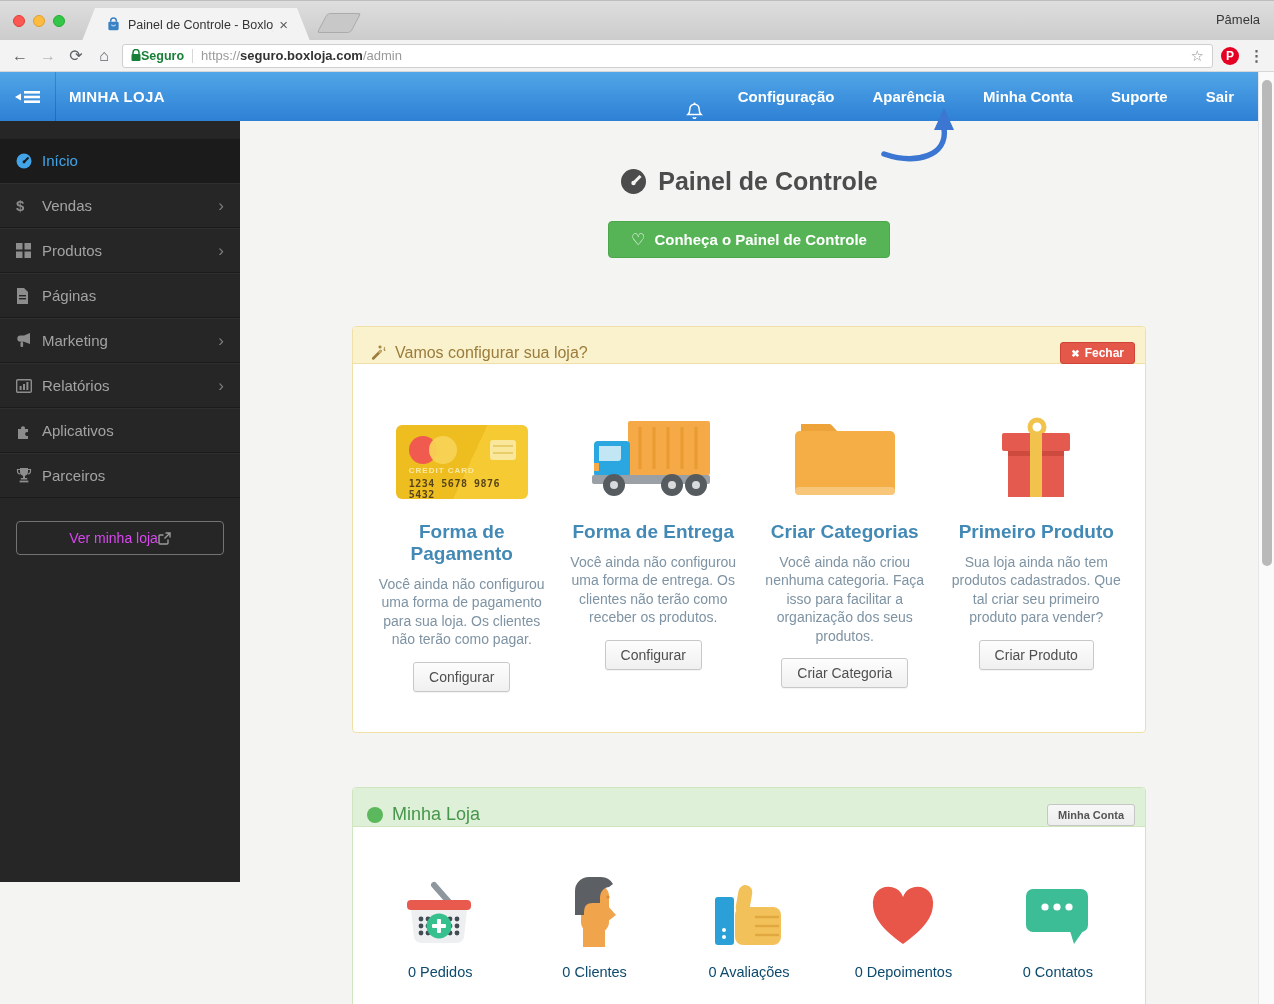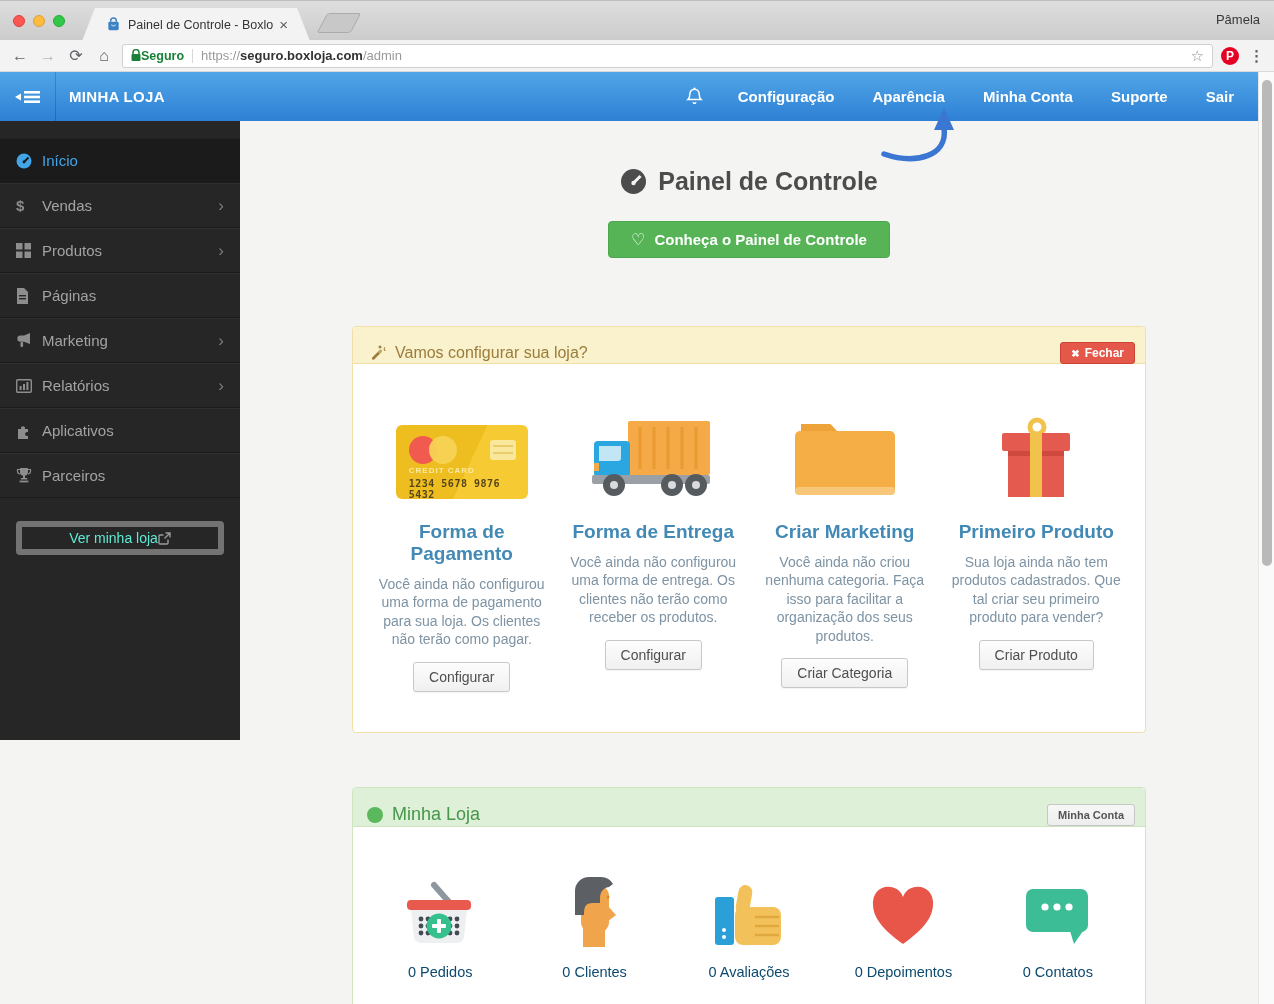--- a/index.html
+++ b/index.html
@@ -38,37 +38,37 @@
   .pinterest { width:18px; height:18px; border-radius:50%; background:#e60023; color:#fff;
     font-size:12px; font-weight:bold; text-align:center; line-height:18px; margin-right:10px; }
   .kebab { font-size:15px; color:#5f6368; letter-spacing:0; margin-right:10px; font-weight:bold; }
 
   
   .navbar { position:absolute; left:0; top:72px; width:1258px; height:49px;
     background:linear-gradient(#50a6e7,#2e80d5); display:flex; align-items:center; color:#fff; }
   .nav-toggle { width:56px; height:100%; display:flex; align-items:center; justify-content:center;
     border-right:1px solid rgba(0,0,0,0.18); }
   .store-name { font-size:15px; font-weight:bold; letter-spacing:0.3px; margin-left:13px; }
-  .nav-right { margin-left:auto; display:flex; align-items:center; height:100%; }
+  .nav-right { margin-left:auto; display:flex; align-items:flex-end; height:100%; }
   .nav-bell { padding:0 16px; display:flex; align-items:center; }
   .nav-item { padding:0 19px; font-size:15px; font-weight:bold; height:100%;
     display:flex; align-items:center; cursor:default; }
 
   
-  .sidebar { position:absolute; left:0; top:121px; width:240px; height:619px; background:#262626; }
+  .sidebar { position:absolute; left:0; top:121px; width:240px; height:761px; background:#262626; }
   .menu { margin-top:17px; }
   .menu-item { height:45px; display:flex; align-items:center; padding:0 16px;
     border-top:1px solid rgba(255,255,255,0.045); border-bottom:1px solid #1b1b1b;
     color:#a3a3a3; font-size:15px; cursor:default; }
   .menu-item .mi-icon { width:26px; color:#8d8d8d; display:flex; align-items:center; font-size:14px; }
   .menu-item.active { background:#1b1b1b; color:#42a5e8; }
   .menu-item.active .mi-icon { color:#42a5e8; }
   .chev { margin-left:auto; color:#7d7d7d; font-size:17px; line-height:1; }
-  .view-store { margin:23px 16px 0; height:34px; border:6px solid #737373; border-radius:4px;
-    display:flex; align-items:center; justify-content:center; color:#5eead4; font-size:14px; cursor:default; }
+  .view-store { margin:23px 16px 0; height:34px; border:1px solid #737373; border-radius:4px;
+    display:flex; align-items:center; justify-content:center; color:#d946ef; font-size:14px; cursor:default; }
 
   
   .content { position:absolute; left:240px; top:121px; width:1018px; height:883px; background:#f4f4f2; overflow:hidden; }
   .page-title { margin-top:46px; display:flex; align-items:center; justify-content:center; gap:11px;
     font-size:25px; font-weight:bold; color:#4c4c4c; }
   .intro-btn { display:flex; align-items:center; gap:9px; margin:25px auto 0; width:max-content;
     background:#56b456; border:1px solid #4ca64c; color:#fff; font-size:15px; font-weight:bold;
     padding:8px 22px; border-radius:4px; cursor:pointer; font-family:inherit; }
   .intro-btn .heart-o { font-size:16px; font-weight:normal; }
 
@@ -363,21 +363,21 @@
       </div>
 
       <div class="card">
         <div class="card-illus">
           <svg width="104" height="78" viewBox="0 0 104 78">
             <path d="M8 3h28a4 4 0 0 1 3 1.4L44 10h-36z" fill="#eda23a"></path>
             <rect x="2" y="10" width="100" height="64" rx="5" fill="#f5ad45"></rect>
             <rect x="2" y="66" width="100" height="8" rx="4" fill="#f8c678"></rect>
           </svg>
         </div>
-        <h3>Criar Marketing</h3>
+        <h3>Criar Categorias</h3>
         <p>Você ainda não criou nenhuma categoria. Faça isso para facilitar a organização dos seus produtos.</p>
         <button class="btn-default">Criar Categoria</button>
       </div>
 
       <div class="card">
         <div class="card-illus">
           <svg width="78" height="82" viewBox="0 0 78 82">
             <circle cx="40" cy="10" r="7" fill="none" stroke="#f2c34c" stroke-width="5"></circle>
             <rect x="11" y="34" width="56" height="46" fill="#e45a4e"></rect>
             <rect x="11" y="34" width="56" height="5" fill="#cf4a3e"></rect>

